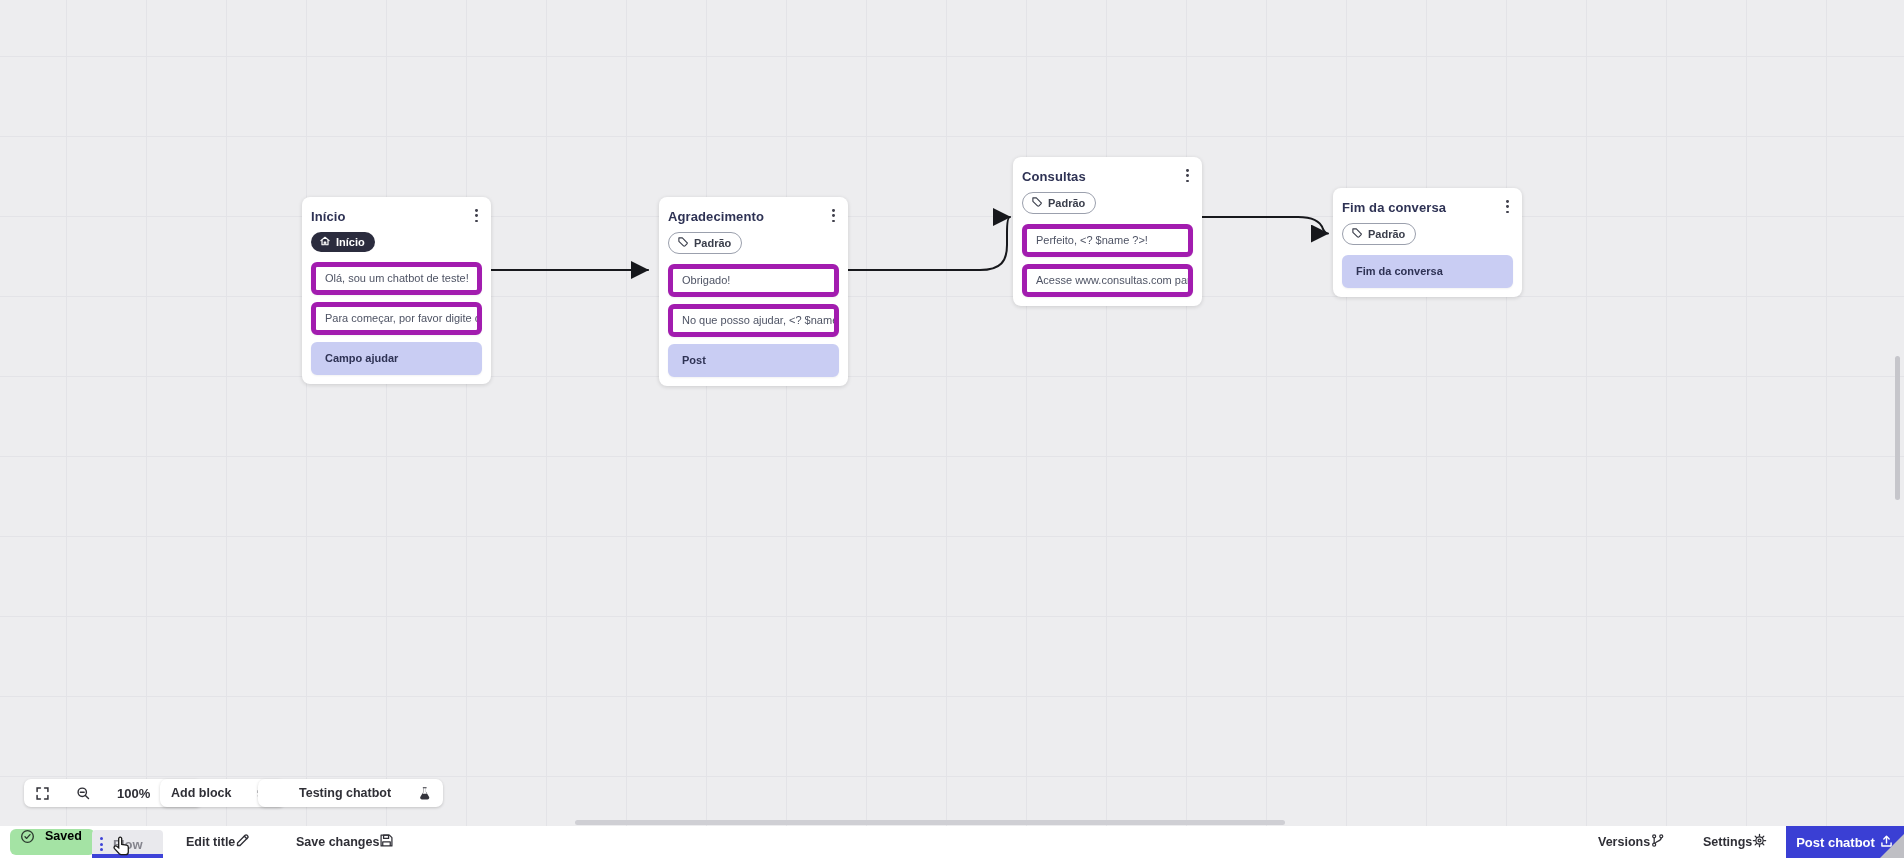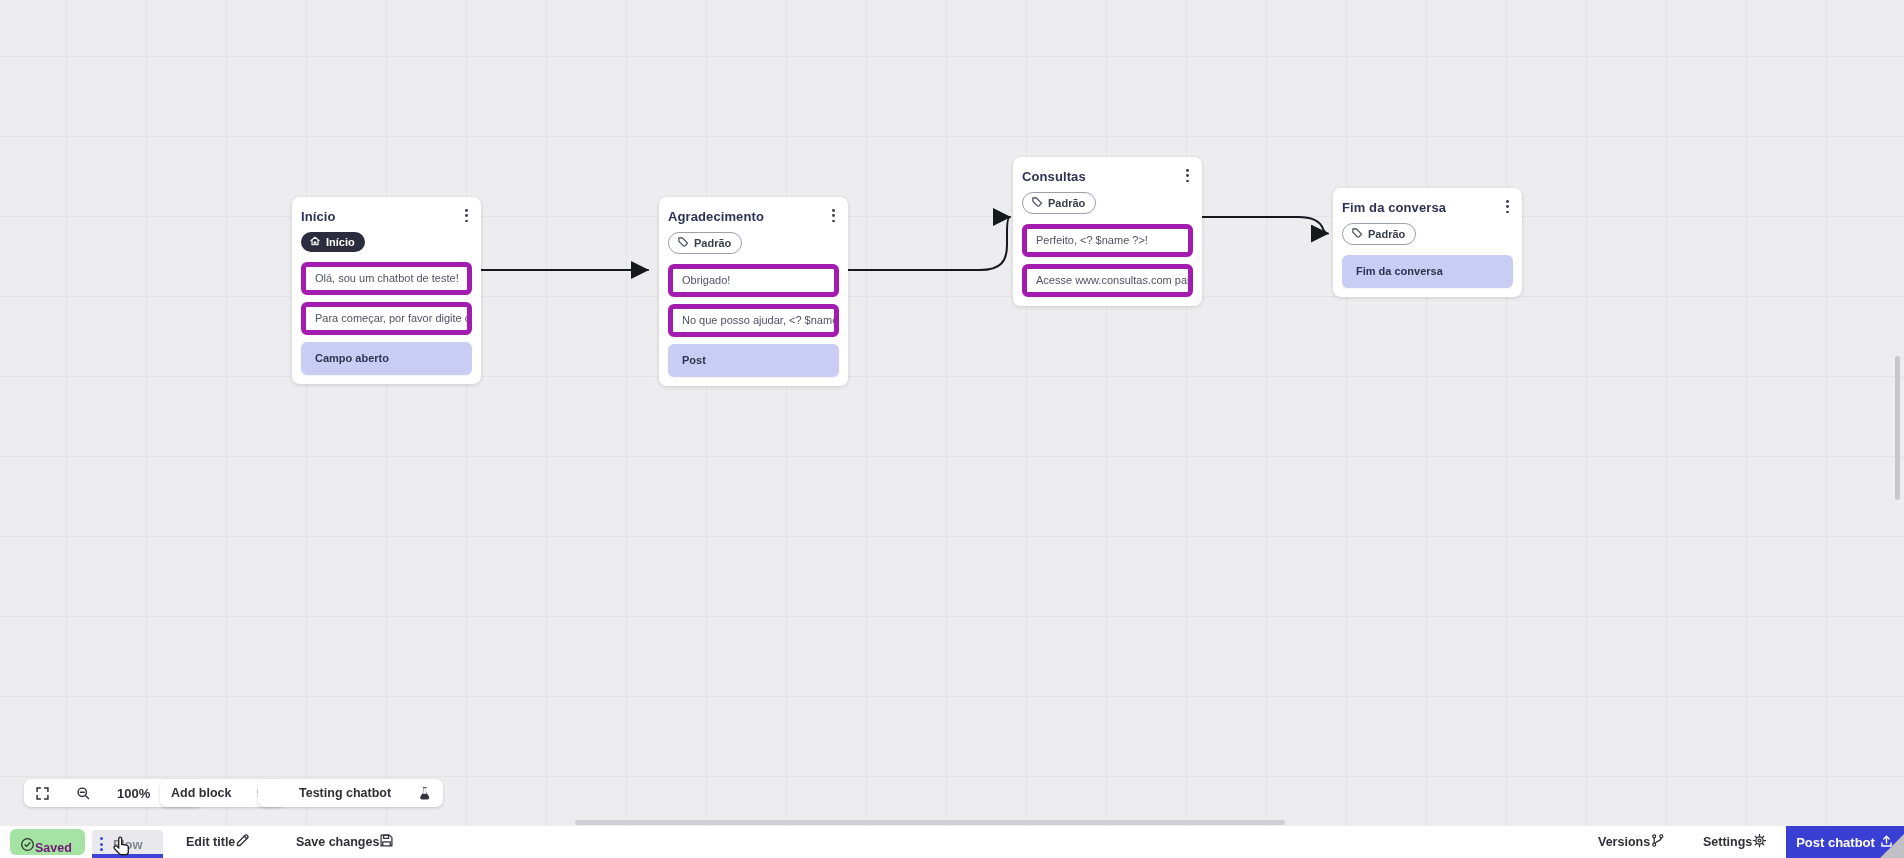--- a/index.html
+++ b/index.html
@@ -50,22 +50,22 @@
   .hscroll { position:absolute; left:575px; top:820px; width:710px; height:5px;
     background:#cfcfd4; border-radius:3px; }
   .vscroll { position:absolute; left:1895px; top:356px; width:5px; height:144px;
     background:#c6c6cb; border-radius:3px; }
 
   
   .statusbar { position:absolute; left:0; right:0; bottom:0; height:32px; background:#ffffff; }
   .sb-item { position:absolute; top:0; height:32px; display:flex; align-items:center; 
     font-size:12.5px; font-weight:700; color:#2f2f36; cursor:pointer; }
   .saved-pill { position:absolute; left:10px; top:3px; height:26px; background:#a4e3a4;
-    border-radius:6px; display:flex; align-items:flex-end; gap:0; padding:0 13px 0 10px;
-    font-size:12.5px; font-weight:700; color:#701a75; }
+    border-radius:6px; display:flex; align-items:flex-start; gap:10px; padding:0 13px 0 10px;
+    font-size:12.5px; font-weight:700; color:#000000; }
   .flow-tab { position:absolute; left:92px; top:4px; bottom:0; width:71px; background:#e9e9ed;
     border-radius:4px 4px 0 0; display:flex; align-items:center; gap:10px; padding-left:8px;
     cursor:pointer; }
   .flow-tab::after { content:""; position:absolute; left:0; right:0; bottom:0; height:4px;
     background:#3e43d8; }
   .flow-label { font-size:13px; font-weight:600; color:#85858e; }
   .flow-dots { display:flex; flex-direction:column; gap:2.5px; }
   .flow-dots i { width:3px; height:3px; border-radius:50%; background:#3e43d8; }
   #edit-title { left:186px; }
   #save-changes { left:296px; }
@@ -90,42 +90,42 @@
         <path d="M0 0 L9 4.5 L0 9 Z" fill="#17181c"></path>
       </marker>
     </defs>
     <g stroke="#17181c" stroke-width="2" fill="none" stroke-linecap="round">
       <path d="M481 270 L648 270" marker-end="url(#arrow)"></path>
       <path d="M848 270 H980 C1001 270 1007 261 1007 245 V233 C1007 222 1008 217 1010 217" marker-end="url(#arrow)"></path>
       <path d="M1202 217 H1298 C1315 217 1321 223 1323 229 C1325 233 1327 233.5 1328 233.5" marker-end="url(#arrow)"></path>
     </g>
   </svg>
 
-  <div class="node" style="left:292px; top:197px;">
+  <div class="node" style="left:302px; top:197px;">
     <div class="node-head">
       <span class="node-title">Início</span>
       <span class="kebab">
           <i></i>
           <i></i>
           <i></i>
         </span>
     </div>
     <span class="badge dark">
       <span class="ico">
         <svg width="12" height="12" viewBox="0 0 16 16" fill="none" stroke="#fff" stroke-width="1.6" stroke-linecap="round" stroke-linejoin="round">
           <path d="M2.5 7.5 8 3 13.5 7.5"></path>
             <path d="M4 7v6h3V9.6h2V13h3V7"></path>
         </svg>
       </span>
       <span>Início</span>
     </span>
     <div class="blocks">
       <div class="block">Olá, sou um chatbot de teste!</div>
       <div class="block">Para começar, por favor digite o ...</div>
-      <div class="block input">Campo aberto</div>
+      <div class="block input">Campo ajudar</div>
     </div>
   </div>
 
   <div class="node" style="left:659px; top:197px;">
     <div class="node-head">
       <span class="node-title">Agradecimento</span>
       <span class="kebab">
           <i></i>
           <i></i>
           <i></i>

